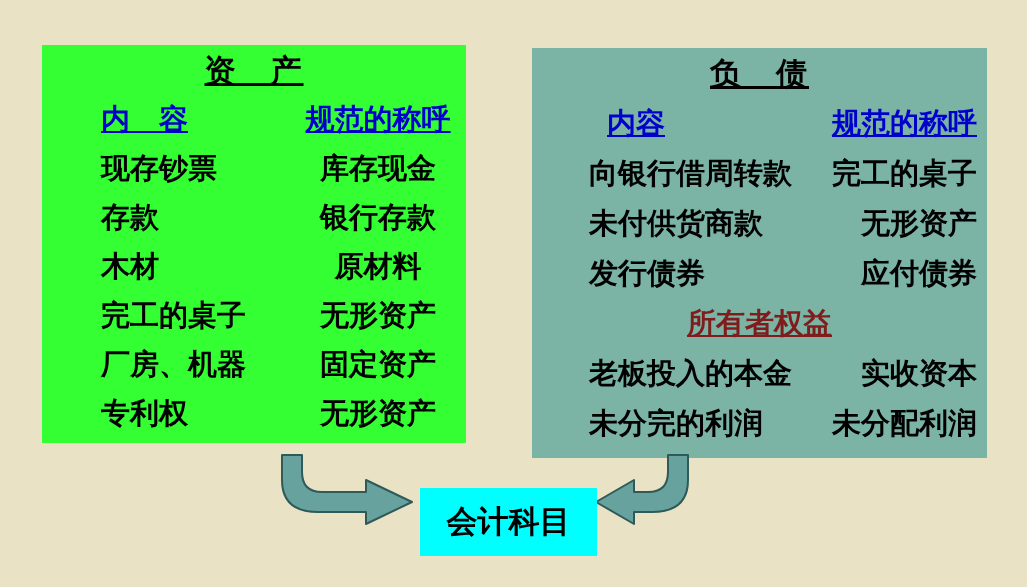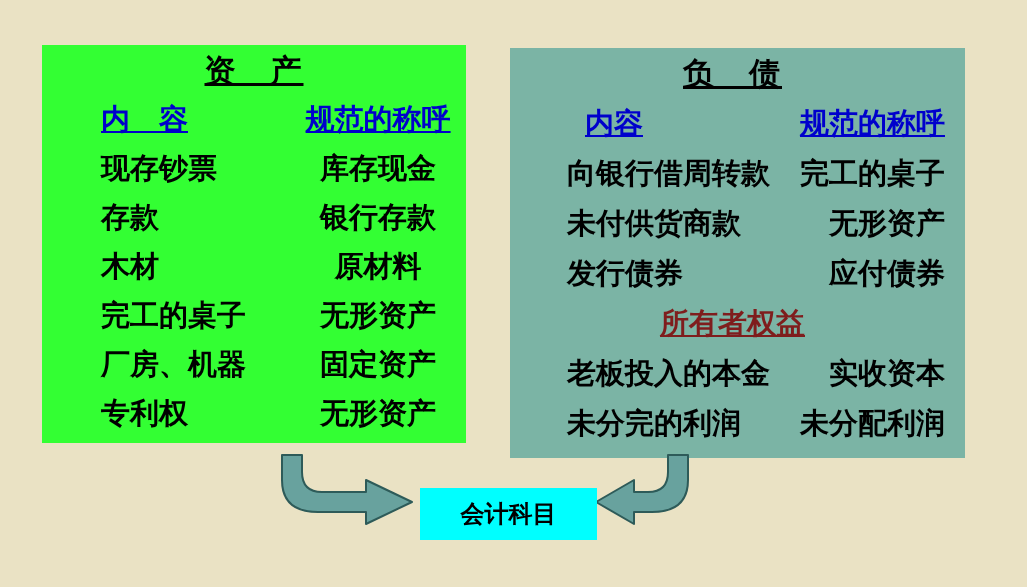--- a/index.html
+++ b/index.html
@@ -11,45 +11,45 @@
     font-family:"Liberation Serif","DejaVu Serif",serif;
     font-weight:bold;
     overflow:hidden;
   }
   .panel { position:absolute; box-sizing:border-box; }
   .panel-assets {
     left:42px; top:45px; width:424px; height:398px;
     background:#33FF33; padding:2px 12px 0 12px;
   }
   .panel-liabilities {
-    left:510px; top:48px; width:455px; height:410px;
-    background:#7BB4A5; padding:2px 20px 0 10px;
+    left:532px; top:48px; width:455px; height:410px;
+    background:#7BB4A5; padding:2px 10px 0 10px;
   }
   .title {
     text-align:center; color:#000000; font-size:31px;
     text-decoration:underline; line-height:48px;
     letter-spacing:2px;
   }
   .blue { color:#0000CC; text-decoration:underline; }
   .hdr, .row { display:flex; font-size:29px; line-height:49px; color:#000;margin-left:47px; }
   .panel-liabilities .hdr, .panel-liabilities .row { line-height:50px; }
   .c1 { width:57%; }
   .c2 { width:43%; text-align:center; }
   .panel-liabilities .c1 { width:60%; }
   .panel-liabilities .c2 { width:40%; text-align:right; }
   .panel-liabilities .hdr .c1 { padding-left:18px; box-sizing:border-box; }
   .sub-title {
     text-align:center; color:#7f1d1d; font-size:29px;
     text-decoration:underline; line-height:50px;
   }
   .center-box {
-    position:absolute; left:420px; top:488px; width:177px; height:52px;
+    position:absolute; left:420px; top:488px; width:177px; height:68px;
     background:#00FFFF; color:#000;
     display:flex; align-items:center; justify-content:center;
-    font-size:24px;
+    font-size:31px;
   }
   .arrows-svg { position:absolute; left:0; top:0; width:1027px; height:587px; pointer-events:none; }
 </style>
 </head>
 <body>
 
 <div class="stage">
 
   <div class="panel panel-assets">
     <div class="title">资　产</div>

